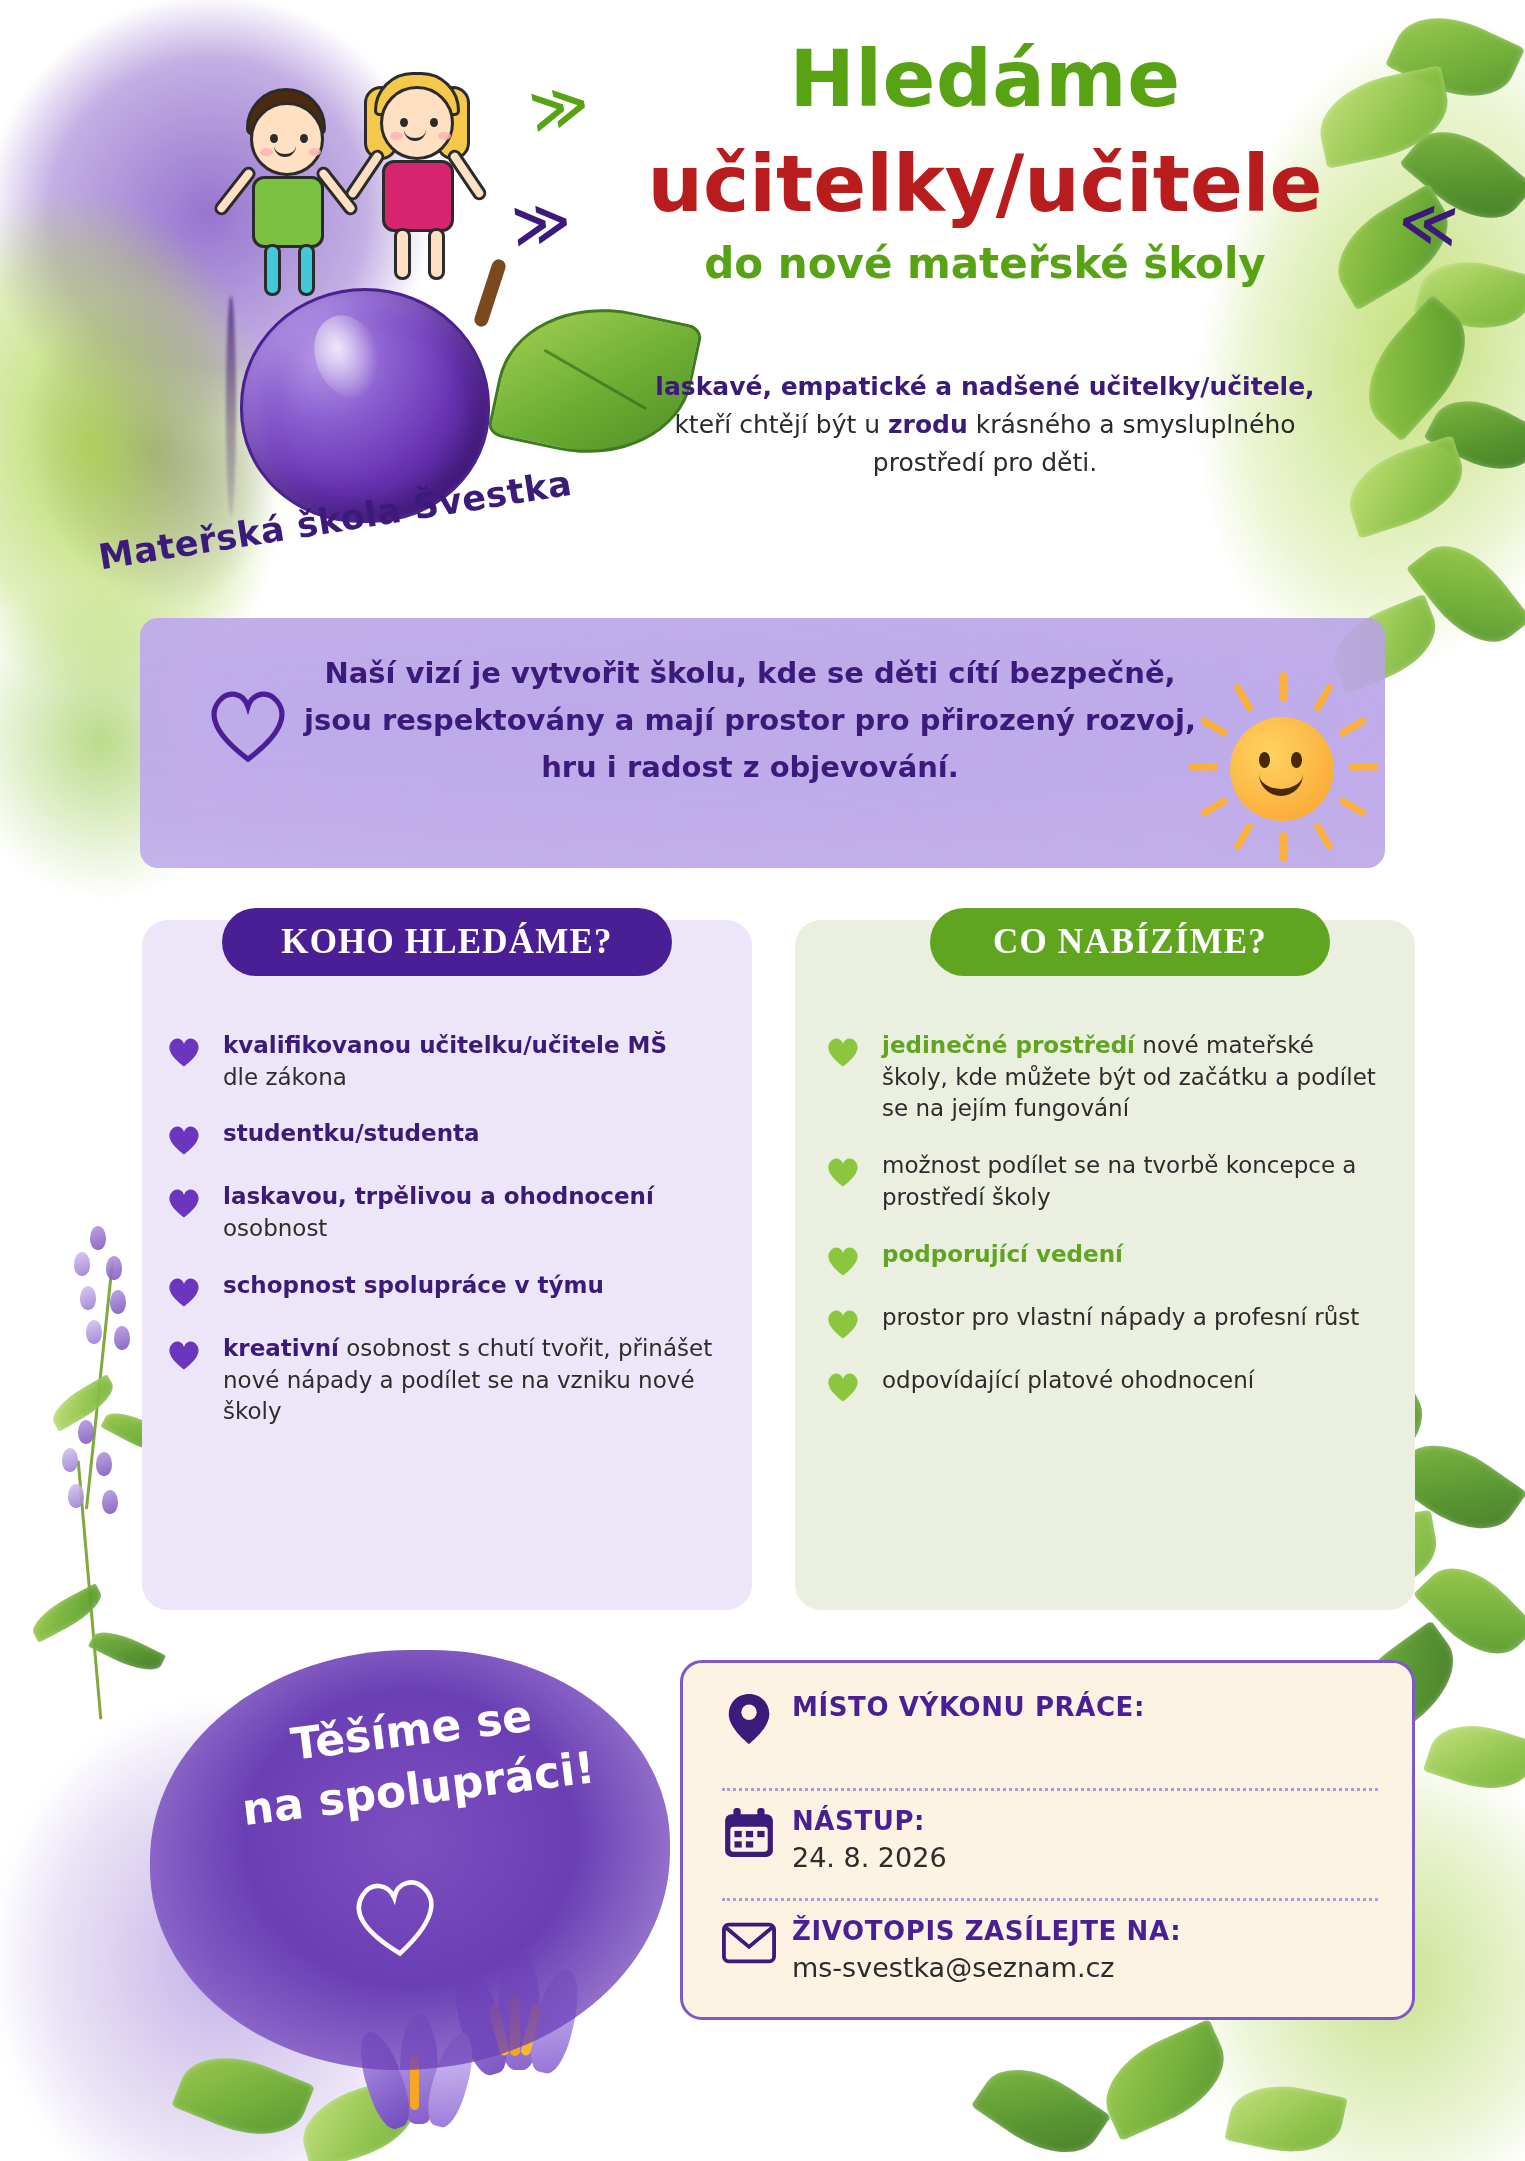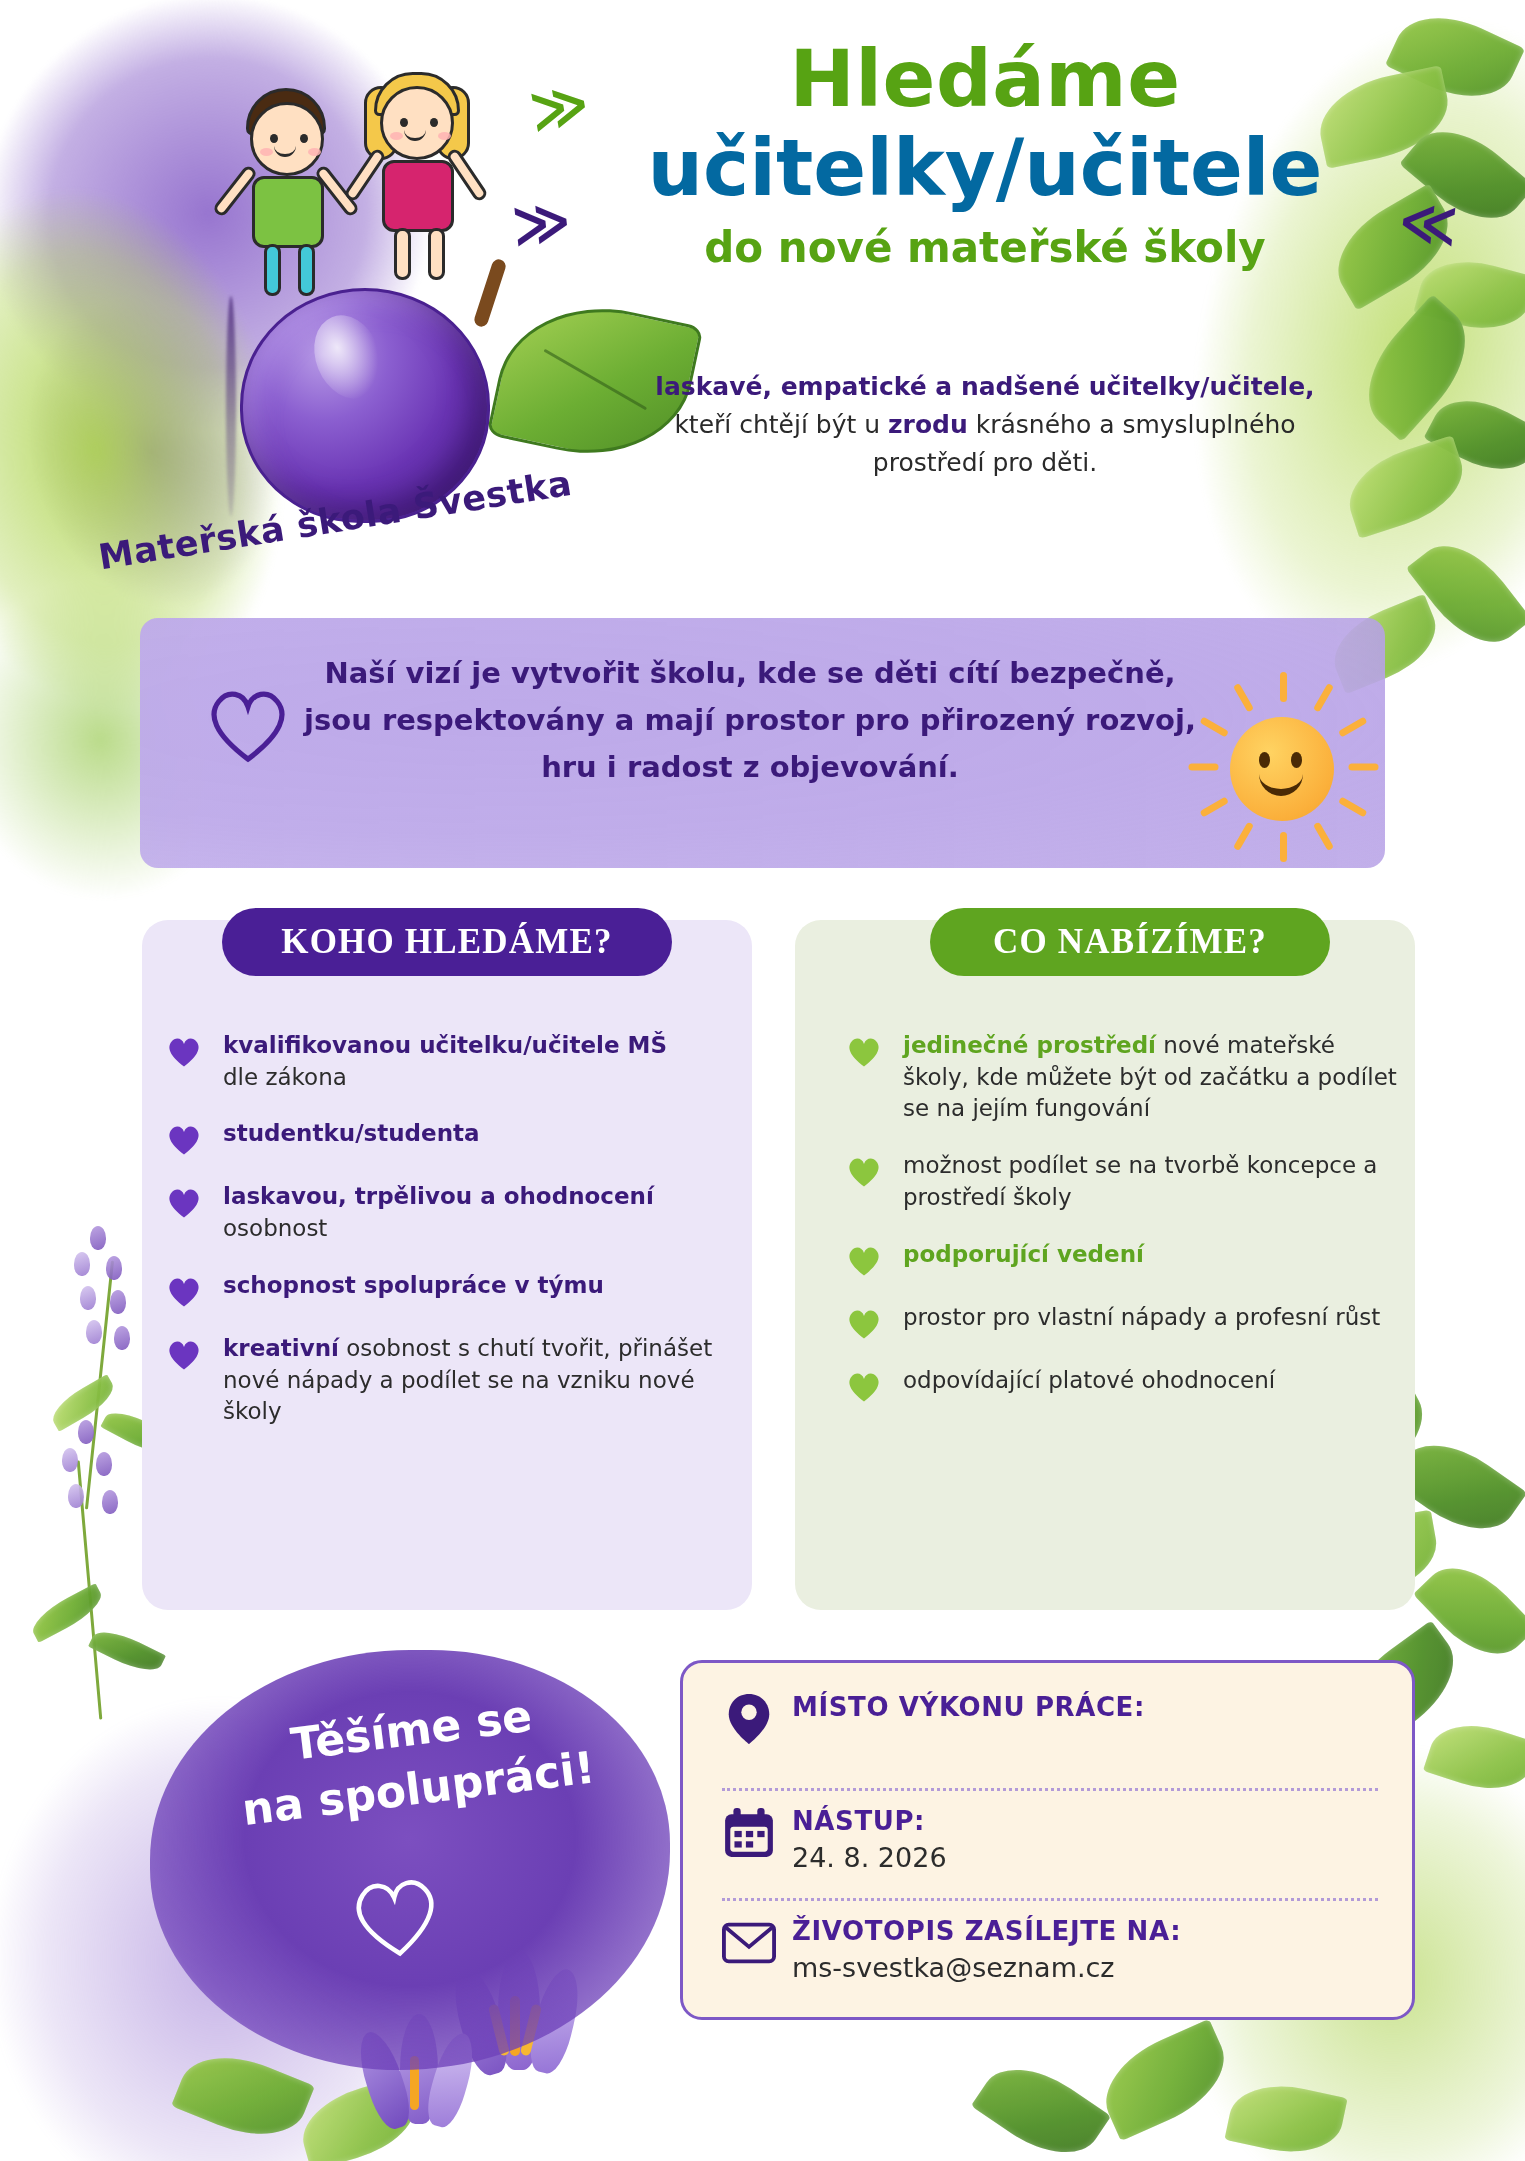--- a/index.html
+++ b/index.html
@@ -124,21 +124,21 @@
     transform:rotate(-9deg);
     letter-spacing:.5px;
   }
 
   .title-block { position:absolute; left:560px; top:40px; width:850px; text-align:center; }
   .title-1{
     font-size:78px; font-weight:bold; color:#57a313; line-height:1.02;
     letter-spacing:.5px;
   }
   .title-2{
-    font-size:78px; font-weight:bold; color:#0369a1; line-height:1.05; margin-top:8px;
+    font-size:78px; font-weight:bold; color:#b91c1c; line-height:1.05; margin-top:24px;
   }
   .title-3{
     font-size:42px; font-weight:bold; color:#57a313; margin-top:14px;
   }
   .title-deco{ position:absolute; font-weight:bold; color:#57a313; font-size:56px; }
 
   .intro{
     position:absolute; left:600px; top:368px; width:770px;
     text-align:center; font-size:25px; line-height:1.52; color:#2a2a2a;
   }
@@ -184,21 +184,21 @@
   .pill{
     position:absolute; border-radius:34px; height:68px;
     display:flex; align-items:center; justify-content:center;
     color:#fff; font-size:35px; font-weight:bold; letter-spacing:1.2px;font-family:Liberation Serif, serif;
   }
   .pill-left{ left:222px; top:908px; width:450px; background:#4a1f96; }
   .pill-right{ left:930px; top:908px; width:400px; background:#5fa520; border-radius:34px 34px 34px 34px; }
 
   .list{ position:absolute; }
   .list-left{ left:165px; top:1030px; width:575px; }
-  .list-right{ left:845px; top:1030px; width:560px; }
+  .list-right{ left:824px; top:1030px; width:560px; }
 
   .li{ display:flex; gap:20px; margin-bottom:25px; }
   .heart{ flex:0 0 auto; width:38px; height:34px; margin-top:4px; }
   .li-text{ font-size:23px; line-height:1.38; color:#2c2c2c; }
   .li-text b.p { color:#3b1a7a; }
   .li-text b.g { color:#5fa520; }
 
   
   .splat{
     position:absolute; left:150px; top:1650px; width:520px; height:420px;

